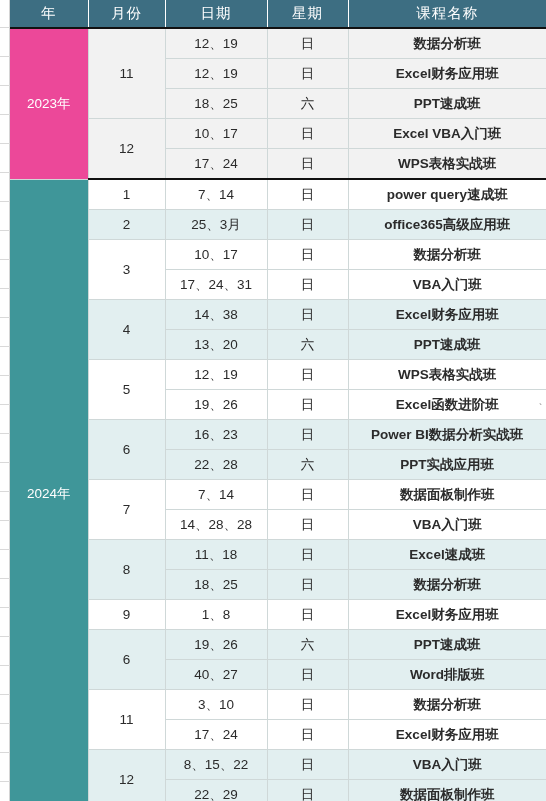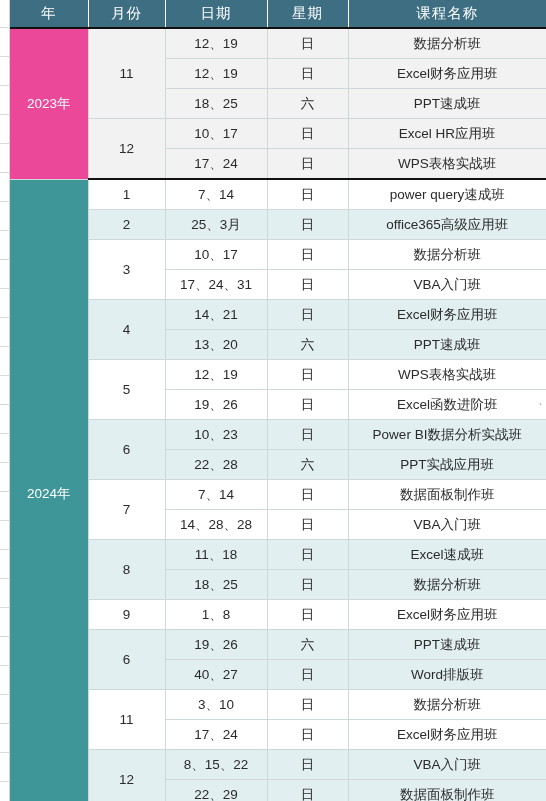--- a/index.html
+++ b/index.html
@@ -75,21 +75,21 @@
     height: 29px;
     padding: 0;
     border-right: 1px solid #cfd8d8;
     border-bottom: 1px solid #cfd8d8;
     text-align: center;
     vertical-align: middle;
     font-size: 13.5px;
     white-space: nowrap;
     overflow: hidden;
   }
-  table.schedule td:last-child { border-right: none; }
+  table.schedule td:last-child { border-right: none; font-weight: bold; }
 
   
   td.date-cell {
     text-align: left;
     padding-left: 6px;
     margin-left: 43px;
   }
 
   
   td.year-cell {
@@ -191,21 +191,21 @@
         </tr>
         <tr class="row-gray">
           <td class="date-cell">18、25</td>
           <td class="week-cell">六</td>
           <td class="course-cell">PPT速成班</td>
         </tr>
         <tr class="row-gray">
           <td class="month-cell" rowspan="2" style="border-bottom: 2px solid rgb(17, 17, 17);">12</td>
           <td class="date-cell">10、17</td>
           <td class="week-cell">日</td>
-          <td class="course-cell">Excel HR应用班</td>
+          <td class="course-cell">Excel VBA入门班</td>
         </tr>
         <tr class="row-gray block-end">
           <td class="date-cell">17、24</td>
           <td class="week-cell">日</td>
           <td class="course-cell">WPS表格实战班</td>
         </tr>
         <tr class="row-white">
           <td class="year-cell year-2024" rowspan="21">2024年</td>
           <td class="month-cell" rowspan="1">1</td>
           <td class="date-cell">7、14</td>
@@ -224,21 +224,21 @@
           <td class="week-cell">日</td>
           <td class="course-cell">数据分析班</td>
         </tr>
         <tr class="row-white">
           <td class="date-cell">17、24、31</td>
           <td class="week-cell">日</td>
           <td class="course-cell">VBA入门班</td>
         </tr>
         <tr class="row-cyan">
           <td class="month-cell" rowspan="2">4</td>
-          <td class="date-cell">14、21</td>
+          <td class="date-cell">14、38</td>
           <td class="week-cell">日</td>
           <td class="course-cell">Excel财务应用班</td>
         </tr>
         <tr class="row-cyan">
           <td class="date-cell">13、20</td>
           <td class="week-cell">六</td>
           <td class="course-cell">PPT速成班</td>
         </tr>
         <tr class="row-white">
           <td class="month-cell" rowspan="2">5</td>
@@ -246,21 +246,21 @@
           <td class="week-cell">日</td>
           <td class="course-cell">WPS表格实战班</td>
         </tr>
         <tr class="row-white">
           <td class="date-cell">19、26</td>
           <td class="week-cell">日</td>
           <td class="course-cell">Excel函数进阶班</td>
         </tr>
         <tr class="row-cyan">
           <td class="month-cell" rowspan="2">6</td>
-          <td class="date-cell">10、23</td>
+          <td class="date-cell">16、23</td>
           <td class="week-cell">日</td>
           <td class="course-cell">Power BI数据分析实战班</td>
         </tr>
         <tr class="row-cyan">
           <td class="date-cell">22、28</td>
           <td class="week-cell">六</td>
           <td class="course-cell">PPT实战应用班</td>
         </tr>
         <tr class="row-white">
           <td class="month-cell" rowspan="2">7</td>

